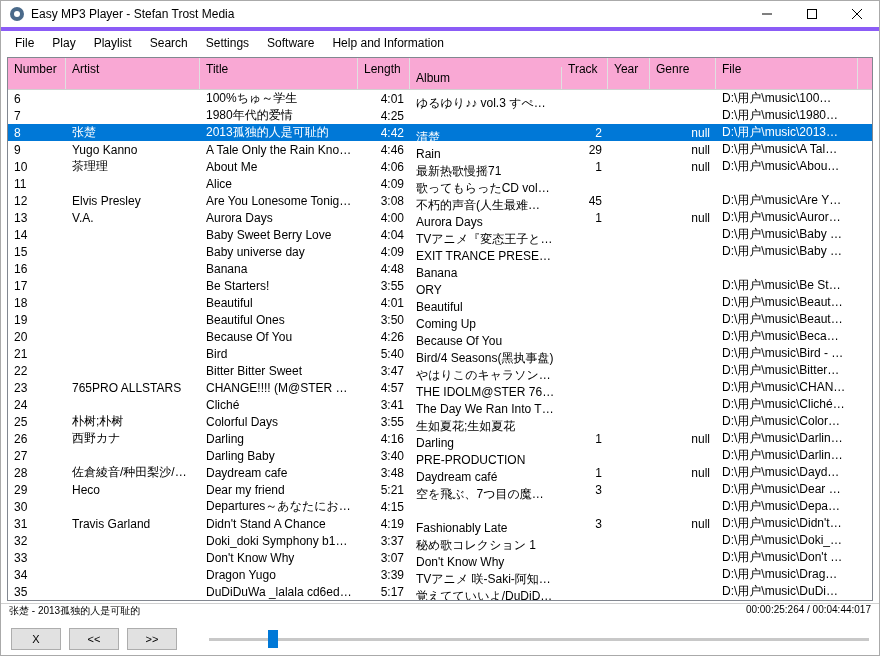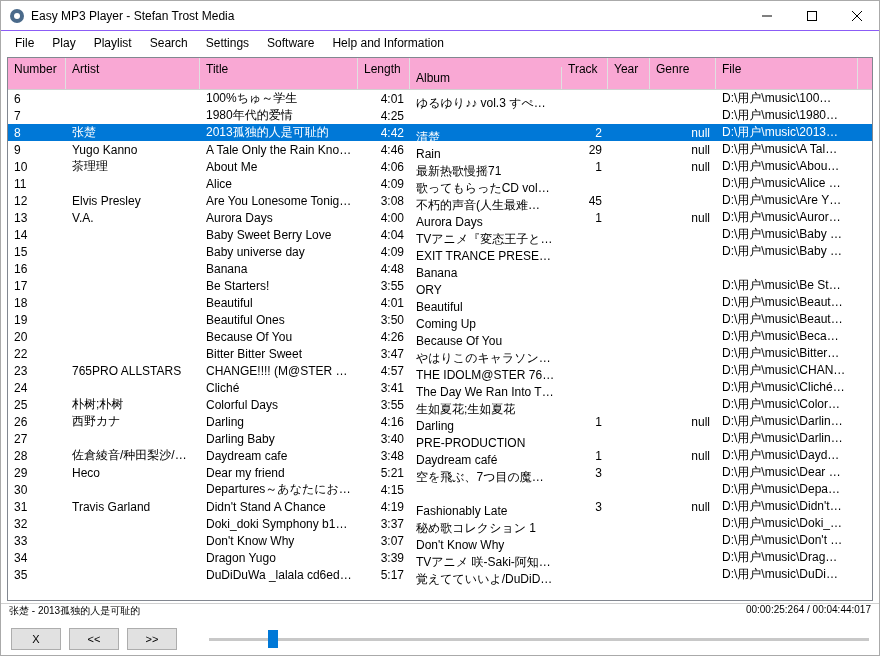--- a/index.html
+++ b/index.html
@@ -1,18 +1,18 @@
 <!DOCTYPE html>
 <html><head>
 <meta charset="utf-8">
 <style>
 * { box-sizing: border-box; margin: 0; padding: 0; }
 body { font-family: "Microsoft YaHei", "Segoe UI", sans-serif; font-size: 12px; background: #fff; overflow: hidden; }
 .window { width: 880px; height: 656px; border: 1px solid #aaa; display: flex; flex-direction: column; }
-.titlebar { height: 30px; display: flex; align-items: center; padding: 0 0 0 8px; border-bottom: 1px solid #8b5cf6; }
+.titlebar { height: 30px; display: flex; align-items: center; padding: 0 0 0 8px; border-bottom: 4px solid #8b5cf6; }
 .titlebar .icon { width: 16px; height: 16px; margin-right: 6px; }
 .titlebar .title { flex: 1; font-size: 12px; }
 .titlebar .winbtns { display: flex; }
 .titlebar .winbtn { width: 45px; height: 29px; display: flex; align-items: center; justify-content: center; cursor: pointer; }
 .menubar { height: 24px; display: flex; align-items: center; padding: 0 6px; gap: 2px; }
 .menubar .menuitem { padding: 3px 8px; cursor: pointer; }
 .listarea { flex: 1; border: 1px solid #828790; margin: 2px 6px 2px 6px; display: flex; flex-direction: column; overflow: hidden; }
 .listhead { display: flex; background: #f9a8d4; border-bottom: 1px solid #d0d0d0; flex-shrink: 0; }
 .listhead .col { padding: 4px 6px; border-right: 1px solid #e0e0e0; white-space: nowrap; overflow: hidden; text-overflow: ellipsis; }
 .listbody { flex: 1; overflow-y: scroll; overflow-x: hidden; }
@@ -150,21 +150,20 @@
         </div>
         <div class="row">
           <div class="cell c-num">11</div>
           <div class="cell c-artist"></div>
           <div class="cell c-title">Alice</div>
           <div class="cell c-length">4:09</div>
           <div class="cell c-album">歌ってもらったCD vol…</div>
           <div class="cell c-track"></div>
           <div class="cell c-year"></div>
           <div class="cell c-genre"></div>
-          <div class="cell c-file">D:\用户\music\Alice …</div>
         </div>
         <div class="row">
           <div class="cell c-num">12</div>
           <div class="cell c-artist">Elvis Presley</div>
           <div class="cell c-title">Are You Lonesome Tonight_…</div>
           <div class="cell c-length">3:08</div>
           <div class="cell c-album">不朽的声音(人生最难…</div>
           <div class="cell c-track">45</div>
           <div class="cell c-year"></div>
           <div class="cell c-genre"></div>
@@ -249,20 +248,31 @@
         <div class="row">
           <div class="cell c-num">20</div>
           <div class="cell c-artist"></div>
           <div class="cell c-title">Because Of You</div>
           <div class="cell c-length">4:26</div>
           <div class="cell c-album">Because Of You</div>
           <div class="cell c-track"></div>
           <div class="cell c-year"></div>
           <div class="cell c-genre"></div>
           <div class="cell c-file">D:\用户\music\Beca…</div>
+        </div>
+        <div class="row">
+          <div class="cell c-num">21</div>
+          <div class="cell c-artist"></div>
+          <div class="cell c-title">Bird</div>
+          <div class="cell c-length">5:40</div>
+          <div class="cell c-album">Bird/4 Seasons(黑执事盘)</div>
+          <div class="cell c-track"></div>
+          <div class="cell c-year"></div>
+          <div class="cell c-genre"></div>
+          <div class="cell c-file">D:\用户\music\Bird - …</div>
         </div>
         <div class="row">
           <div class="cell c-num">22</div>
           <div class="cell c-artist"></div>
           <div class="cell c-title">Bitter Bitter Sweet</div>
           <div class="cell c-length">3:47</div>
           <div class="cell c-album">やはりこのキャラソン…</div>
           <div class="cell c-track"></div>
           <div class="cell c-year"></div>
           <div class="cell c-genre"></div>

